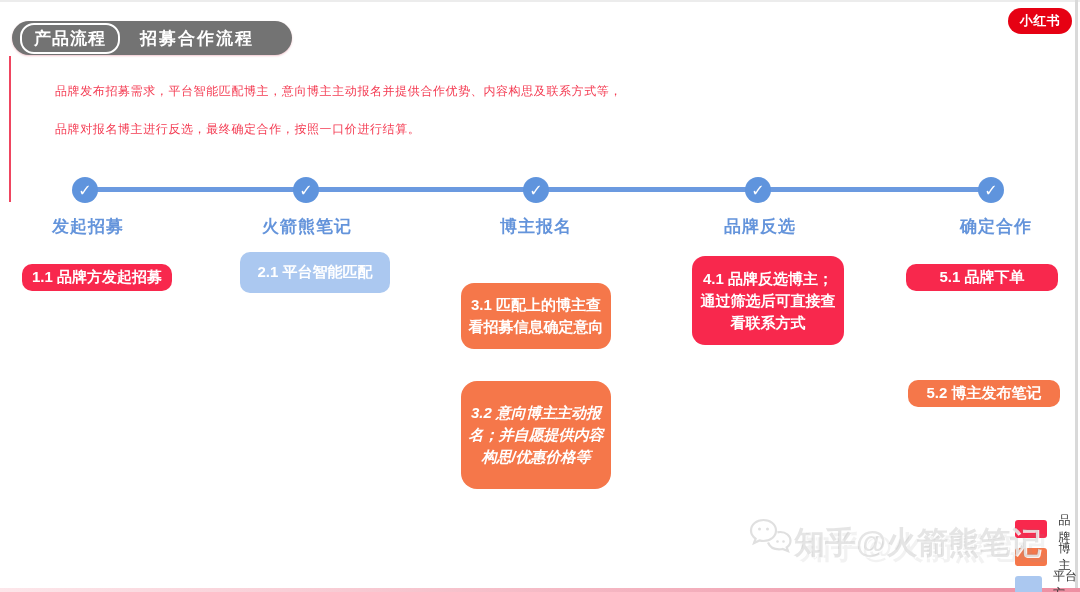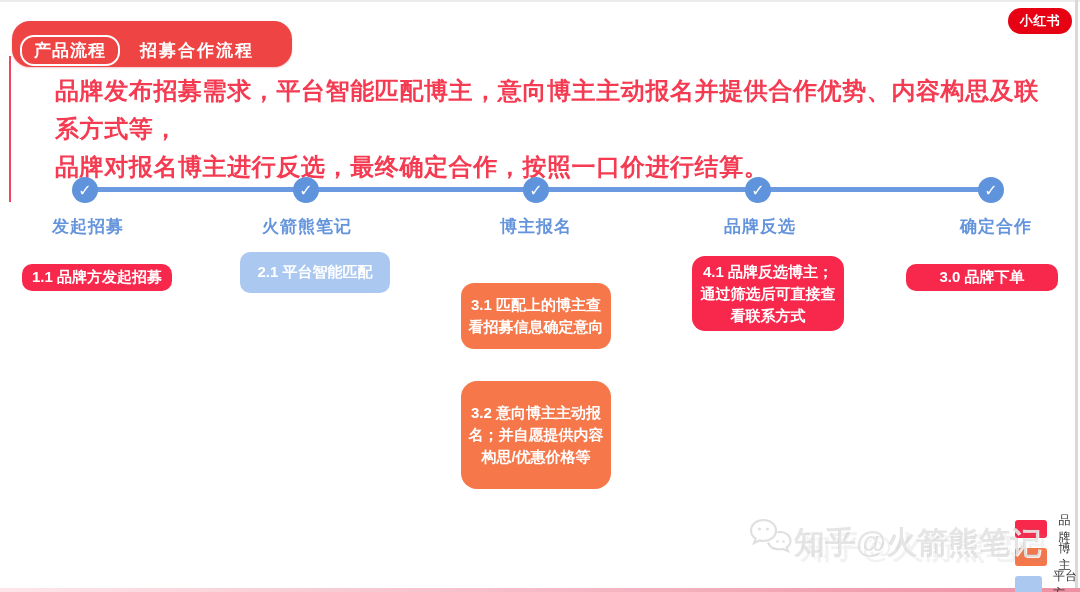--- a/index.html
+++ b/index.html
@@ -7,49 +7,49 @@
         font-family:"Liberation Sans","DejaVu Sans",sans-serif;}
 
   
   .border-top{position:absolute;top:0;left:0;width:1080px;height:2px;background:#ececec;}
   .border-right{position:absolute;top:0;left:1075px;width:3px;height:592px;background:#d9d9d9;}
   .border-bottom{position:absolute;top:588px;left:0;width:1080px;height:4px;
                  background:linear-gradient(to right,#fde6ea,#ee8fa2);}
   .left-accent{position:absolute;left:9px;top:56px;width:2px;height:146px;background:#ef4560;}
 
   
-  .header-pill{position:absolute;left:12px;top:21px;height:34px;background:#ef4444;
-               border-radius:18px;display:flex;align-items:center;padding:12px 38px 0 8px;gap:20px;
+  .header-pill{position:absolute;left:12px;top:21px;height:34px;background:#737373;
+               border-radius:18px;display:flex;align-items:center;padding:0 38px 0 8px;gap:20px;
                box-shadow:0 1px 2px rgba(200,30,60,.25);}
   .header-tag{border:2px solid #ffffff;border-radius:14px;color:#ffffff;font-weight:bold;
               font-size:17px;padding:2px 12px;letter-spacing:1px;white-space:nowrap;}
   .header-title{color:#ffffff;font-weight:bold;font-size:17px;letter-spacing:2px;white-space:nowrap;}
   .logo{position:absolute;left:1008px;top:8px;width:64px;height:26px;background:#e60113;
         border-radius:14px;color:#fff;font-size:13px;font-weight:bold;display:flex;
         align-items:center;justify-content:center;letter-spacing:.5px;}
 
   
-  .desc{position:absolute;left:55px;top:72px;width:990px;color:#f43b52;font-weight:bold;
-        font-size:24px;line-height:38px;letter-spacing:.6px;}
+  .desc{position:absolute;left:55px;top:72px;width:990px;color:#f43b52;font-weight:normal;
+        font-size:12px;line-height:38px;letter-spacing:.6px;}
 
   
   .tl-line{position:absolute;left:85px;top:187px;width:908px;height:5px;background:#6b9ae0;border-radius:3px;}
   .tl-node{position:absolute;top:177px;width:26px;height:26px;border-radius:50%;background:#5f94dd;
            color:#fff;display:flex;align-items:center;justify-content:center;font-size:16px;font-weight:bold;}
   .tl-label{position:absolute;top:215px;width:120px;text-align:center;color:#6494db;
             font-size:17px;font-weight:bold;letter-spacing:1px;}
 
   
   .box{position:absolute;color:#fff;font-weight:bold;display:flex;align-items:center;justify-content:center;
        text-align:center;border-radius:10px;font-size:15px;box-sizing:border-box;}
   .box.red{background:#f8284d;}
   .box.orange{background:#f5774a;margin-top:24px;}
   .box.blue{background:#abc8f0;}
   .box.multi{border-radius:13px;font-size:15px;line-height:22px;padding:6px 7px;}
-  .box.multi2{border-radius:16px;}
+  .box.multi2{border-radius:16px;font-style:italic;}
 
   
   .legend-row{position:absolute;display:flex;align-items:center;gap:11px;margin-left:40px;}
   .legend-swatch{width:36px;height:18px;border-radius:3px;}
   .sw-0{background:#f8284d;} .sw-1{background:#f5774a;} .sw-2{background:#abc8f0;}
   .legend-label{font-size:12px;color:#333;}
 
   
   .watermark{position:absolute;left:748px;top:510px;width:332px;height:74px;pointer-events:none;}
   .wm-icon{position:absolute;left:0;top:6px;opacity:.55;}
@@ -97,23 +97,24 @@
 
   <div class="tl-label" style="left:28px">发起招募</div>
   <div class="tl-label" style="left:247px">火箭熊笔记</div>
   <div class="tl-label" style="left:476px">博主报名</div>
   <div class="tl-label" style="left:700px">品牌反选</div>
   <div class="tl-label" style="left:936px">确定合作</div>
 
   <div class="box red" style="left:22px;top:264px;width:150px;height:27px">1.1 品牌方发起招募</div>
   <div class="box blue" style="left:240px;top:252px;width:150px;height:41px">2.1 平台智能匹配</div>
   <div class="box orange multi" style="left:461px;top:259px;width:150px;height:66px">3.1 匹配上的博主查看招募信息确定意向</div>
-  <div class="box red multi" style="left:692px;top:256px;width:152px;height:75px">4.1 品牌反选博主；通过筛选后可直接查看联系方式</div>
-  <div class="box red" style="left:906px;top:264px;width:152px;height:27px">3.0 品牌下单</div>
+  <div class="box red multi" style="left:692px;top:256px;width:152px;height:89px">4.1 品牌反选博主；通过筛选后可直接查看联系方式</div>
+  <div class="box red" style="left:906px;top:264px;width:152px;height:27px">5.1 品牌下单</div>
   <div class="box orange multi multi2" style="left:461px;top:357px;width:150px;height:108px">3.2 意向博主主动报名；并自愿提供内容构思/优惠价格等</div>
+  <div class="box orange" style="left:908px;top:356px;width:152px;height:27px">5.2 博主发布笔记</div>
 
   <div class="legend-row" style="left:975px;top:512px">
     <span class="legend-swatch sw-0"></span>
     <span class="legend-label">品牌</span>
   </div>
   <div class="legend-row" style="left:975px;top:540px">
     <span class="legend-swatch sw-1"></span>
     <span class="legend-label">博主</span>
   </div>
   <div class="legend-row" style="left:975px;top:568px">

